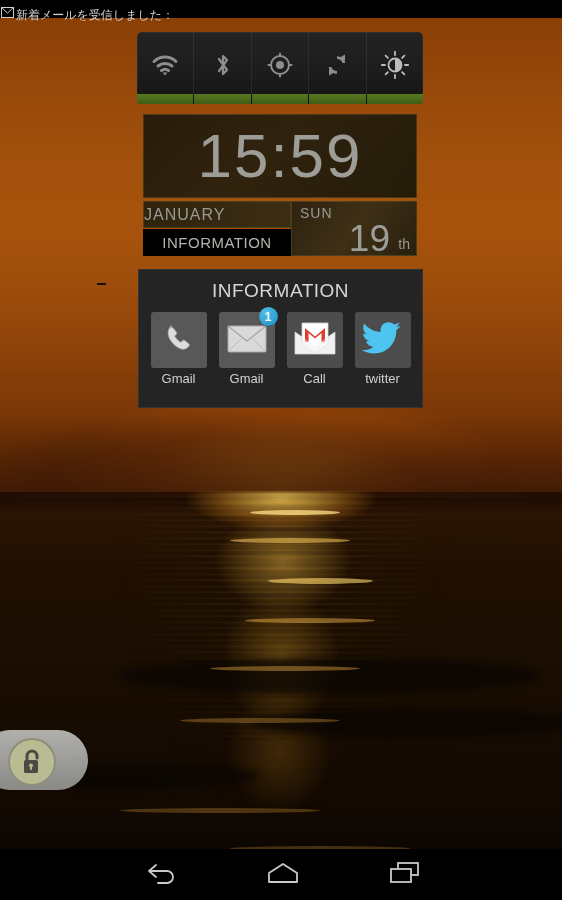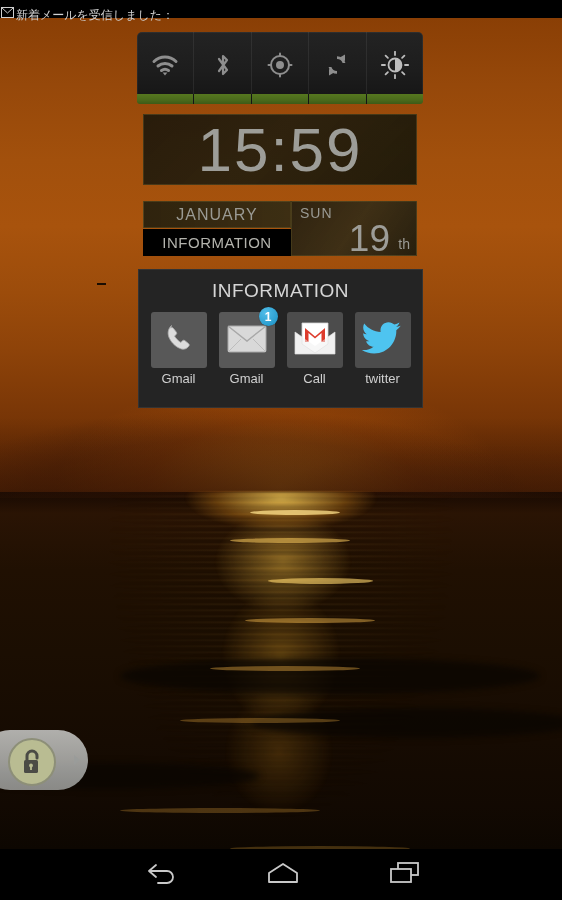--- a/index.html
+++ b/index.html
@@ -171,21 +171,21 @@
   
   .clock-widget {
     position: absolute;
     left: 143px; top: 114px;
     width: 274px; height: 142px;
     z-index: 20;
   }
   .clock-time {
     position: absolute;
     left: 0; top: 0;
-    width: 274px; height: 71px;
+    width: 274px; height: 84px;
     background: linear-gradient(135deg, rgba(22,20,10,0.86) 0%, rgba(26,26,14,0.84) 45%, rgba(18,20,8,0.88) 100%);
     border: 1px solid rgba(150,130,60,0.28);
     box-sizing: border-box;
     display: flex;
     align-items: center;
     justify-content: center;
   }
   .clock-time .digits {
     color: #9d9d98;
     font-size: 62px;
@@ -206,21 +206,21 @@
   }
   .month-box {
     position: absolute;
     left: 0; top: 0;
     width: 148px; height: 27px;
     background: linear-gradient(to right, rgba(34,30,14,0.9) 0%, rgba(42,40,20,0.85) 100%);
     border: 1px solid rgba(150,130,60,0.25);
     box-sizing: border-box;
     display: flex;
     align-items: center;
-    justify-content: center;
+    justify-content: flex-start;
   }
   .month-box span {
     color: #9a9a94;
     font-size: 16px;
     letter-spacing: 1px;
   }
   .info-box {
     position: absolute;
     left: 0; top: 28px;
     width: 148px; height: 27px;

